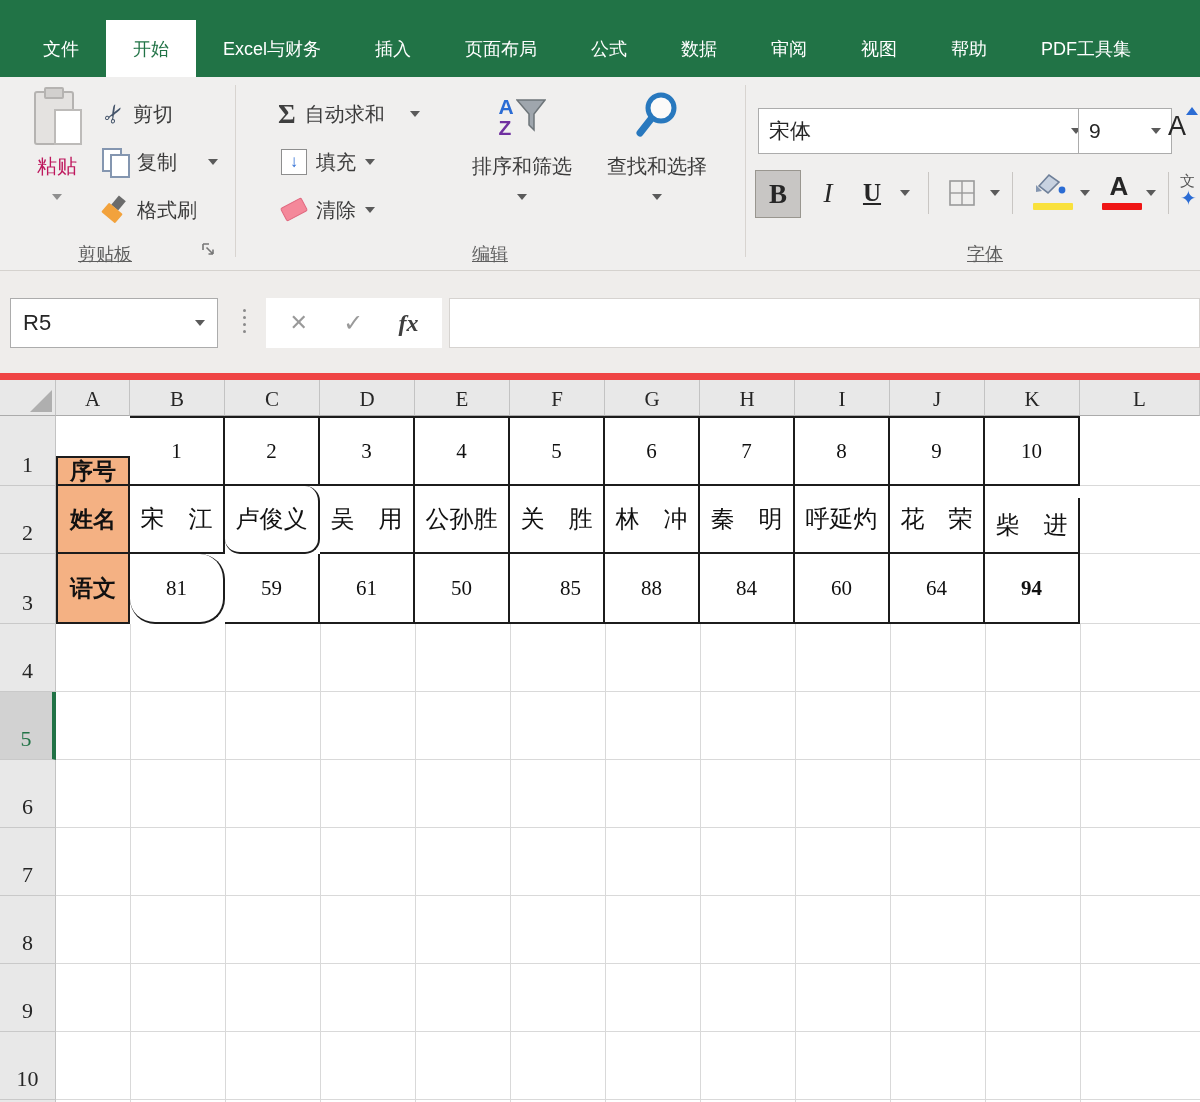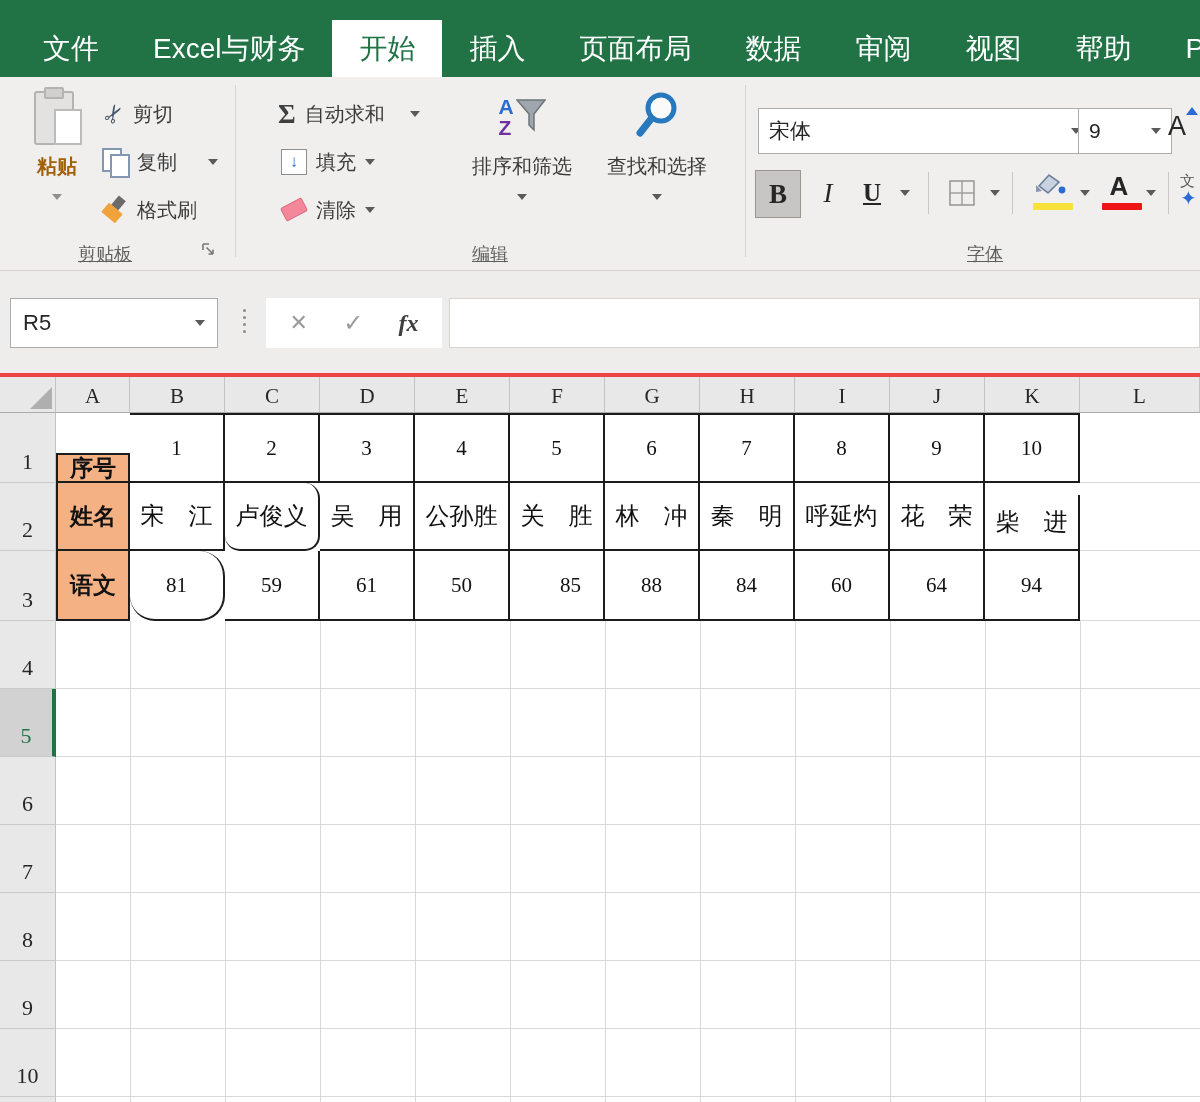--- a/index.html
+++ b/index.html
@@ -3,21 +3,21 @@
 <meta charset="utf-8">
 <style>
   html,body{margin:0;padding:0;background:#fff;}
   body{width:1200px;height:1102px;overflow:hidden;font-family:"Liberation Sans",sans-serif;
        -webkit-font-smoothing:antialiased;}
   .app{position:relative;width:1200px;height:1102px;background:#fff;}
 
   
   .tabbar{position:relative;height:77px;background:#217346;display:flex;align-items:flex-end;
           padding-left:16px;overflow:hidden;white-space:nowrap;}
-  .tab{height:57px;display:flex;align-items:center;padding:0 27px;color:#fff;font-size:28px;
+  .tab{height:57px;display:flex;align-items:center;padding:0 27px;color:#fff;font-size:18px;
        flex:0 0 auto;}
   .tab.sel{background:#fff;color:#217346;}
 
   
   .ribbon{position:relative;height:193px;background:#F0EFEE;border-bottom:1px solid #D5D2CE;}
   .vsep{position:absolute;top:8px;width:1px;height:172px;background:#D8D4D0;}
   .grp-label{position:absolute;bottom:4px;font-size:18px;color:#5F5F5F;text-align:center;text-decoration:underline;}
   .smallbtn{position:absolute;display:flex;align-items:center;height:36px;gap:9px;
             font-size:20px;color:#3B3B3B;}
   .car{width:0;height:0;border-left:5px solid transparent;border-right:5px solid transparent;
@@ -74,21 +74,21 @@
   .growA .up{position:absolute;right:-12px;top:-4px;width:0;height:0;border-left:6px solid transparent;
              border-right:6px solid transparent;border-bottom:8px solid #2B6CD4;}
   .bordericon{width:28px;height:28px;}
   .bucket{width:34px;height:26px;}
   .vsep2{position:absolute;top:95px;width:1px;height:42px;background:#C9C6C3;}
   .phonetic{position:absolute;left:1180px;top:95px;width:40px;height:46px;overflow:hidden;
             font-size:15px;color:#555;}
   .phonetic .star{color:#2B6CD4;font-size:20px;line-height:0.6;}
 
   
-  .fbar{position:relative;height:102px;background:#EFEDEB;border-bottom:4px solid #ef4444;}
+  .fbar{position:relative;height:102px;background:#EFEDEB;border-bottom:7px solid #ef4444;}
   .whitebox{position:absolute;top:27px;height:50px;background:#fff;border:1px solid #ACACAC;
             box-sizing:border-box;display:flex;align-items:center;}
   .namebox{left:10px;width:208px;padding:0 12px;justify-content:space-between;
            font-size:22px;color:#262626;}
   .gripdots{position:absolute;left:243px;top:38px;display:flex;flex-direction:column;gap:4px;}
   .gripdots i{width:3px;height:3px;background:#8A8A8A;border-radius:50%;display:block;}
   .fxpanel{left:266px;width:176px;border:none;justify-content:space-around;padding:0 6px;}
   .fxpanel .x{font-size:22px;color:#9A9A9A;}
   .fxpanel .ck{font-size:24px;color:#9A9A9A;}
   .fxpanel .fx{font-size:24px;color:#3F3F3F;font-family:"Liberation Serif",serif;font-style:italic;font-weight:bold;}
@@ -132,40 +132,41 @@
     linear-gradient(#D9D9D9,#D9D9D9) 929px 0/1px 100% no-repeat,
     linear-gradient(#D9D9D9,#D9D9D9) 1024px 0/1px 100% no-repeat;}
 </style>
 </head>
 <body>
 
 <div class="app">
 
   <div class="tabbar">
     <div class="tab">文件</div>
+    <div class="tab sel">开始</div>
     <div class="tab">Excel与财务</div>
-    <div class="tab sel">开始</div>
     <div class="tab">插入</div>
     <div class="tab">页面布局</div>
+    <div class="tab">公式</div>
     <div class="tab">数据</div>
     <div class="tab">审阅</div>
     <div class="tab">视图</div>
     <div class="tab">帮助</div>
     <div class="tab">PDF工具集</div>
   </div>
 
   <div class="ribbon">
 
     <div class="bigbtn" style="left:18px;top:10px;width:78px;">
       <span class="pasteicon">
           <i class="board"></i>
           <i class="clip"></i>
           <i class="page"></i>
         </span>
-      <span class="lbl" style="color:#a16207;font-weight:bold;">粘贴</span>
+      <span class="lbl" style="color:#be185d;">粘贴</span>
       <span class="car car-light"></span>
     </div>
     <div class="smallbtn" style="left:104px;top:19px;">
       <span class="cuticon">✂</span>
       <span>剪切</span>
     </div>
     <div class="smallbtn" style="left:102px;top:67px;">
       <span class="copyicon">
           <i></i>
           <i></i>
@@ -365,21 +366,21 @@
     <div class="c th left" style="grid-row:4;grid-column:2;">语文</div>
     <div class="c num" style="grid-row:4;grid-column:3;border-radius:25px;">81</div>
     <div class="c num" style="grid-row:4;grid-column:4;">59</div>
     <div class="c num" style="grid-row:4;grid-column:5;">61</div>
     <div class="c num" style="grid-row:4;grid-column:6;">50</div>
     <div class="c num" style="grid-row:4;grid-column:7;padding-left:28px;">85</div>
     <div class="c num" style="grid-row:4;grid-column:8;">88</div>
     <div class="c num" style="grid-row:4;grid-column:9;">84</div>
     <div class="c num" style="grid-row:4;grid-column:10;">60</div>
     <div class="c num" style="grid-row:4;grid-column:11;">64</div>
-    <div class="c num" style="grid-row:4;grid-column:12;">94</div>
+    <div class="c num" style="grid-row:4;grid-column:12;font-weight:bold;">94</div>
     <div class="lcell" style="grid-row:4;grid-column:13;"></div>
 
     <div class="rh" style="grid-row:5;">4</div>
     <div class="erow" style="grid-row:5;"></div>
     <div class="rh sel" style="grid-row:6;">5</div>
     <div class="erow" style="grid-row:6;"></div>
     <div class="rh" style="grid-row:7;">6</div>
     <div class="erow" style="grid-row:7;"></div>
     <div class="rh" style="grid-row:8;">7</div>
     <div class="erow" style="grid-row:8;"></div>

